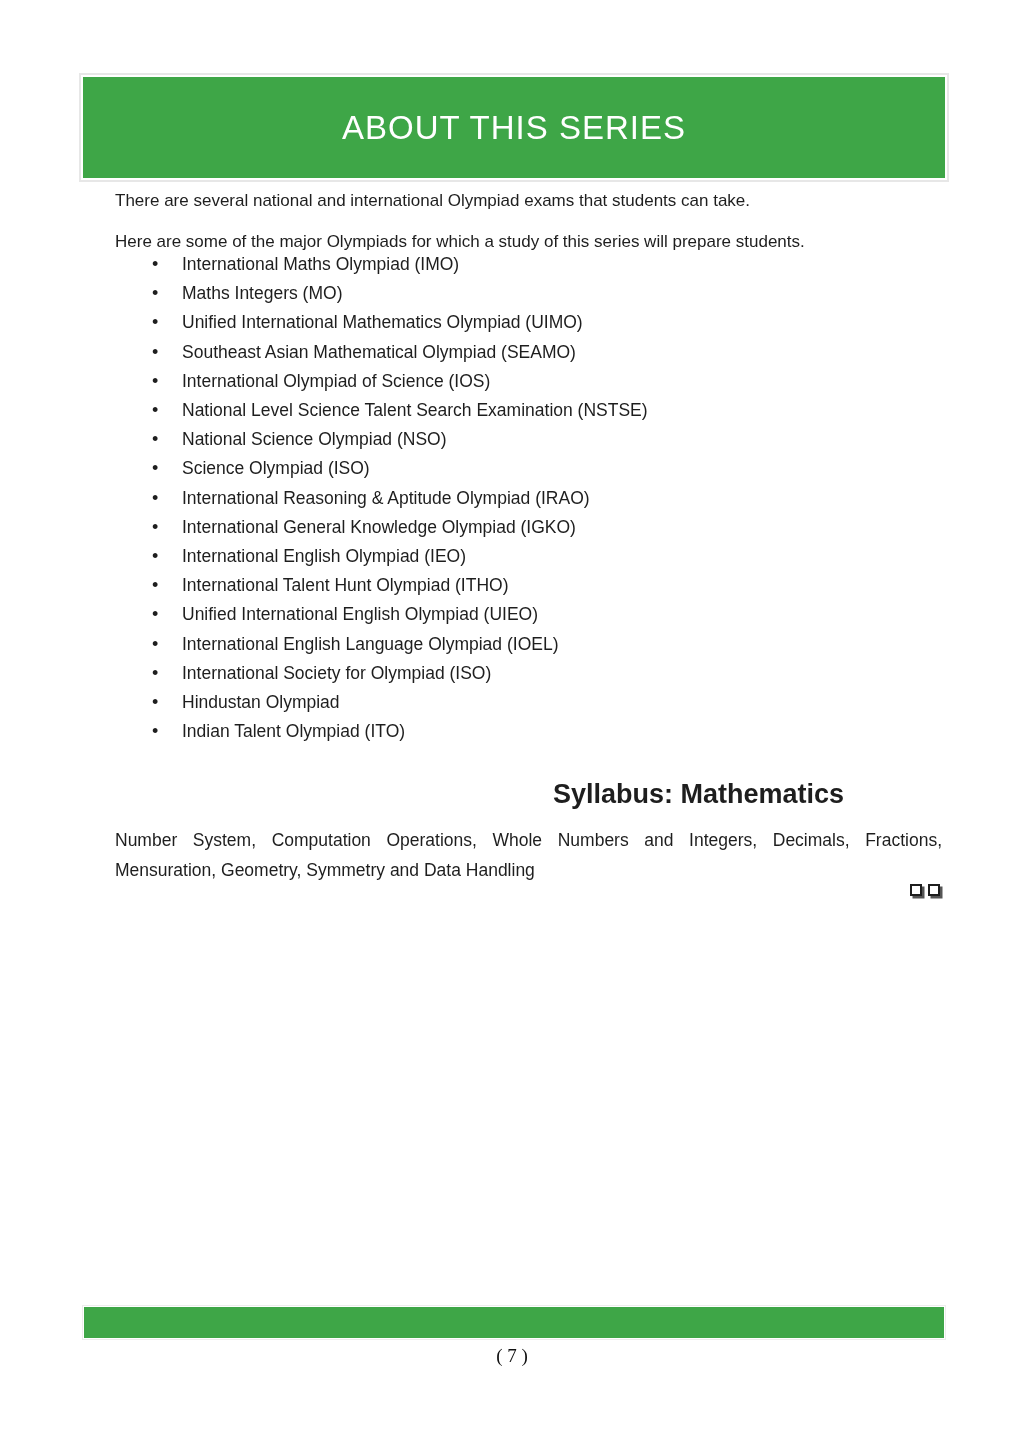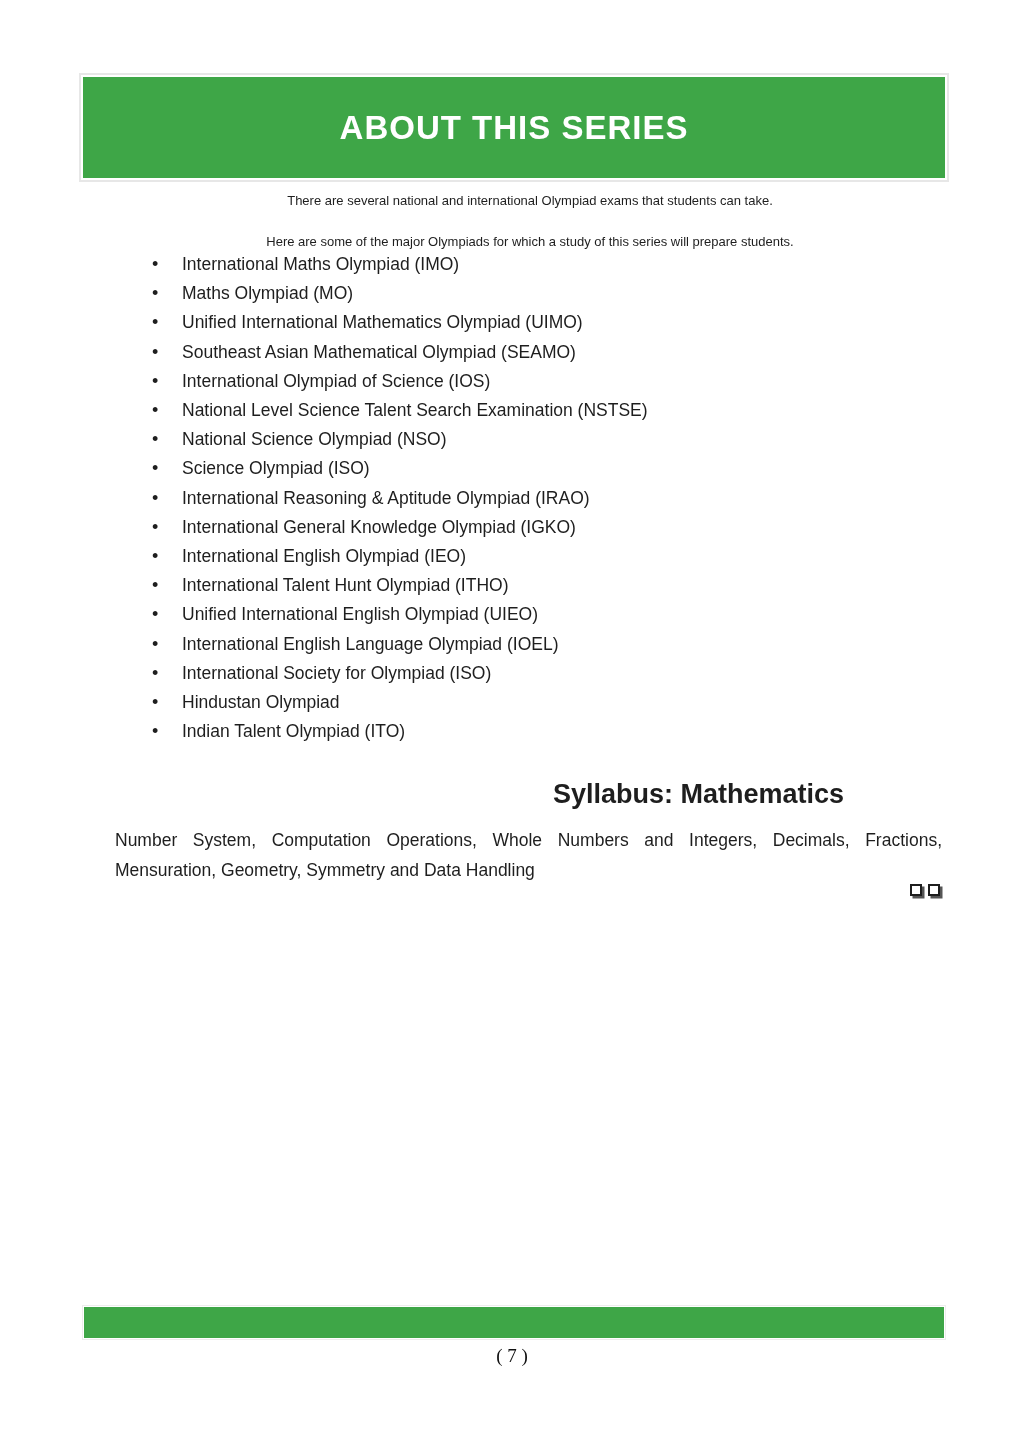--- a/index.html
+++ b/index.html
@@ -22,32 +22,31 @@
     background: #3ea647;
     display: flex;
     align-items: center;
     justify-content: center;
     outline: 2px solid #e7e7e7;
     outline-offset: 2px;
   }
   .banner h1 {
     color: #ffffff;
     font-size: 33px;
-    font-weight: bold;
+    font-weight: normal;
     letter-spacing: 1px;
     white-space: nowrap;
     text-align: center;
   }
   .intro-line {
     position: absolute;
     left: 115px;
     width: 830px;
-    font-size: 13px;
+    font-size: 17px;
     line-height: 28px;
-    text-align: center;
   }
   .line1 { top: 187px; }
   .line2 { top: 228px; }
   .olympiad-list {
     position: absolute;
     left: 152px;
     top: 250px;
     width: 760px;
     list-style: none;
   }
@@ -126,21 +125,21 @@
 
   <div class="banner" style="background-color: rgb(62, 166, 71);">
     <h1>ABOUT THIS SERIES</h1>
   </div>
 
   <p class="intro-line line1">There are several national and international Olympiad exams that students can take.</p>
   <p class="intro-line line2">Here are some of the major Olympiads for which a study of this series will prepare students.</p>
 
   <ul class="olympiad-list">
     <li>International Maths Olympiad (IMO)</li>
-    <li>Maths Olympiad (MO)</li>
+    <li>Maths Integers (MO)</li>
     <li>Unified International Mathematics Olympiad (UIMO)</li>
     <li>Southeast Asian Mathematical Olympiad (SEAMO)</li>
     <li>International Olympiad of Science (IOS)</li>
     <li>National Level Science Talent Search Examination (NSTSE)</li>
     <li>National Science Olympiad (NSO)</li>
     <li>Science Olympiad (ISO)</li>
     <li>International Reasoning &amp; Aptitude Olympiad (IRAO)</li>
     <li>International General Knowledge Olympiad (IGKO)</li>
     <li>International English Olympiad (IEO)</li>
     <li>International Talent Hunt Olympiad (ITHO)</li>

